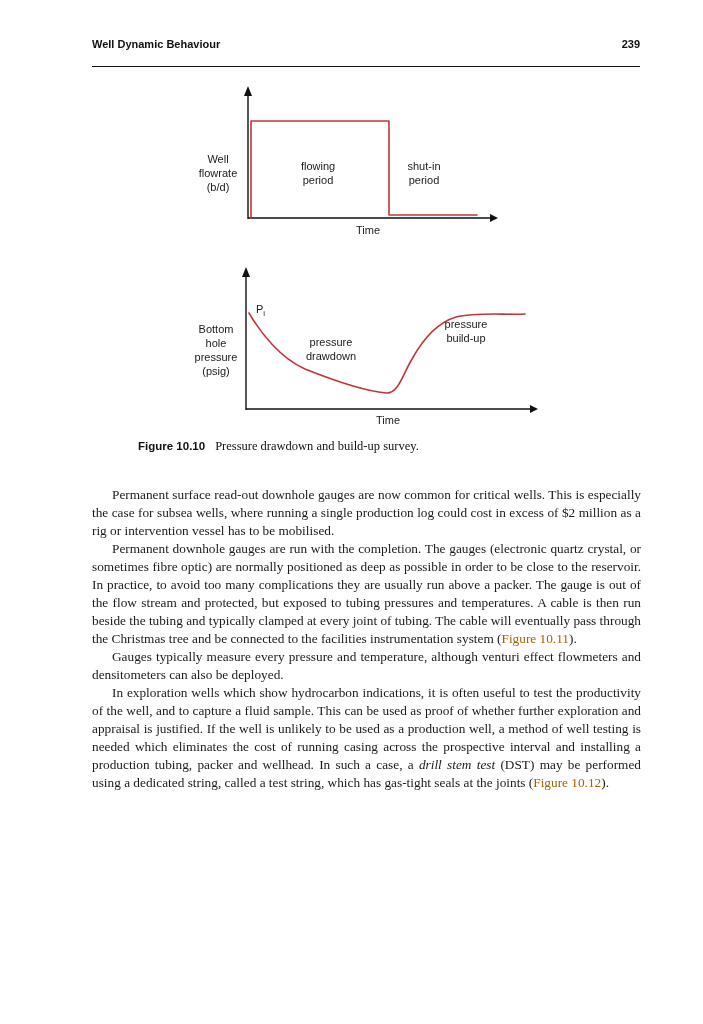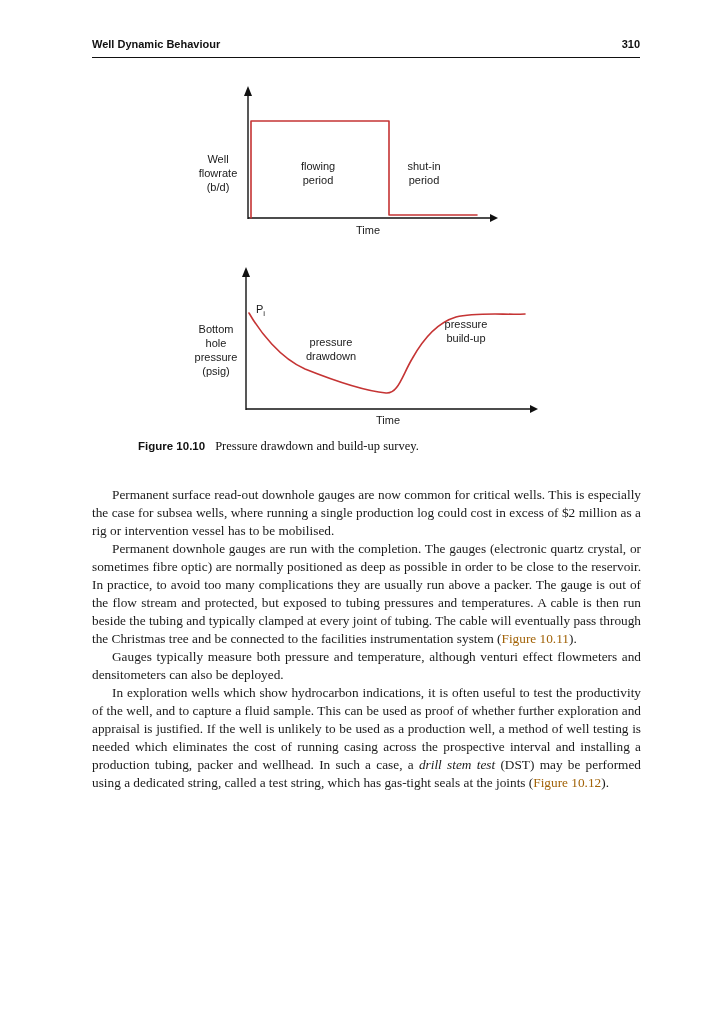--- a/index.html
+++ b/index.html
@@ -10,21 +10,21 @@
     font-family:"Liberation Serif", serif;
     color:#1a1a1a;
     overflow:hidden;
   }
   
   .header{
     position:absolute;left:92px;top:38px;width:548px;
     display:flex;justify-content:space-between;align-items:flex-end;
     font-family:"Liberation Sans", sans-serif;
     font-size:11px;font-weight:bold;color:#111;
-    padding-bottom:7px;border-bottom:1.2px solid #111;
+    padding-bottom:16px;border-bottom:1.2px solid #111;
   }
   
   .figure-area{position:absolute;left:0;top:84px;width:583px;height:352px;}
   .figure-area svg{position:absolute;overflow:visible;}
   svg text{
     font-family:"Liberation Sans", sans-serif;
     font-size:11px;fill:#1a1a1a;
   }
   .axis{stroke:#111;stroke-width:1.4;fill:none;}
   .arrowhead{fill:#111;stroke:none;}
@@ -48,21 +48,21 @@
   .fig-link{color:#a16207;text-decoration:none;cursor:pointer;}
   .it{font-style:italic;}
 </style>
 </head>
 <body>
 
 <div class="page">
 
   <div class="header">
     <span>Well Dynamic Behaviour</span>
-    <span>310</span>
+    <span>239</span>
   </div>
 
   <div class="figure-area">
 
     <svg style="left:180px;top:0;" width="470" height="165" viewBox="0 0 470 165">
 
       <line class="axis" x1="68" y1="8" x2="68" y2="135"></line>
       <polygon class="arrowhead" points="64,12 68,2 72,12"></polygon>
       <line class="axis" x1="68" y1="134" x2="310" y2="134"></line>
       <polygon class="arrowhead" points="310,130 318,134 310,138"></polygon>
@@ -117,21 +117,21 @@
 
     <p class="indent">
       <span>Permanent surface read-out downhole gauges are now common for critical wells. This is especially the case for subsea wells, where running a single production log could cost in excess of $2 million as a rig or intervention vessel has to be mobilised.</span>
     </p>
 
     <p class="indent">
       <span>Permanent downhole gauges are run with the completion. The gauges (electronic quartz crystal, or sometimes fibre optic) are normally positioned as deep as possible in order to be close to the reservoir. In practice, to avoid too many complications they are usually run above a packer. The gauge is out of the flow stream and protected, but exposed to tubing pressures and temperatures. A cable is then run beside the tubing and typically clamped at every joint of tubing. The cable will eventually pass through the Christmas tree and be connected to the facilities instrumentation system (</span><a class="fig-link">Figure 10.11</a><span>).</span>
     </p>
 
     <p class="indent">
-      <span>Gauges typically measure both pressure and temperature, although venturi effect flowmeters and densitometers can also be deployed.</span>
+      <span>Gauges typically measure every pressure and temperature, although venturi effect flowmeters and densitometers can also be deployed.</span>
     </p>
 
     <p class="indent">
       <span>In exploration wells which show hydrocarbon indications, it is often useful to test the productivity of the well, and to capture a fluid sample. This can be used as proof of whether further exploration and appraisal is justified. If the well is unlikely to be used as a production well, a method of well testing is needed which eliminates the cost of running casing across the prospective interval and installing a production tubing, packer and wellhead. In such a case, a </span><span class="it">drill stem test</span><span> (DST) may be performed using a dedicated string, called a test string, which has gas-tight seals at the joints (</span><a class="fig-link">Figure 10.12</a><span>).</span>
     </p>
 
 
   </div>
 
 </div>

